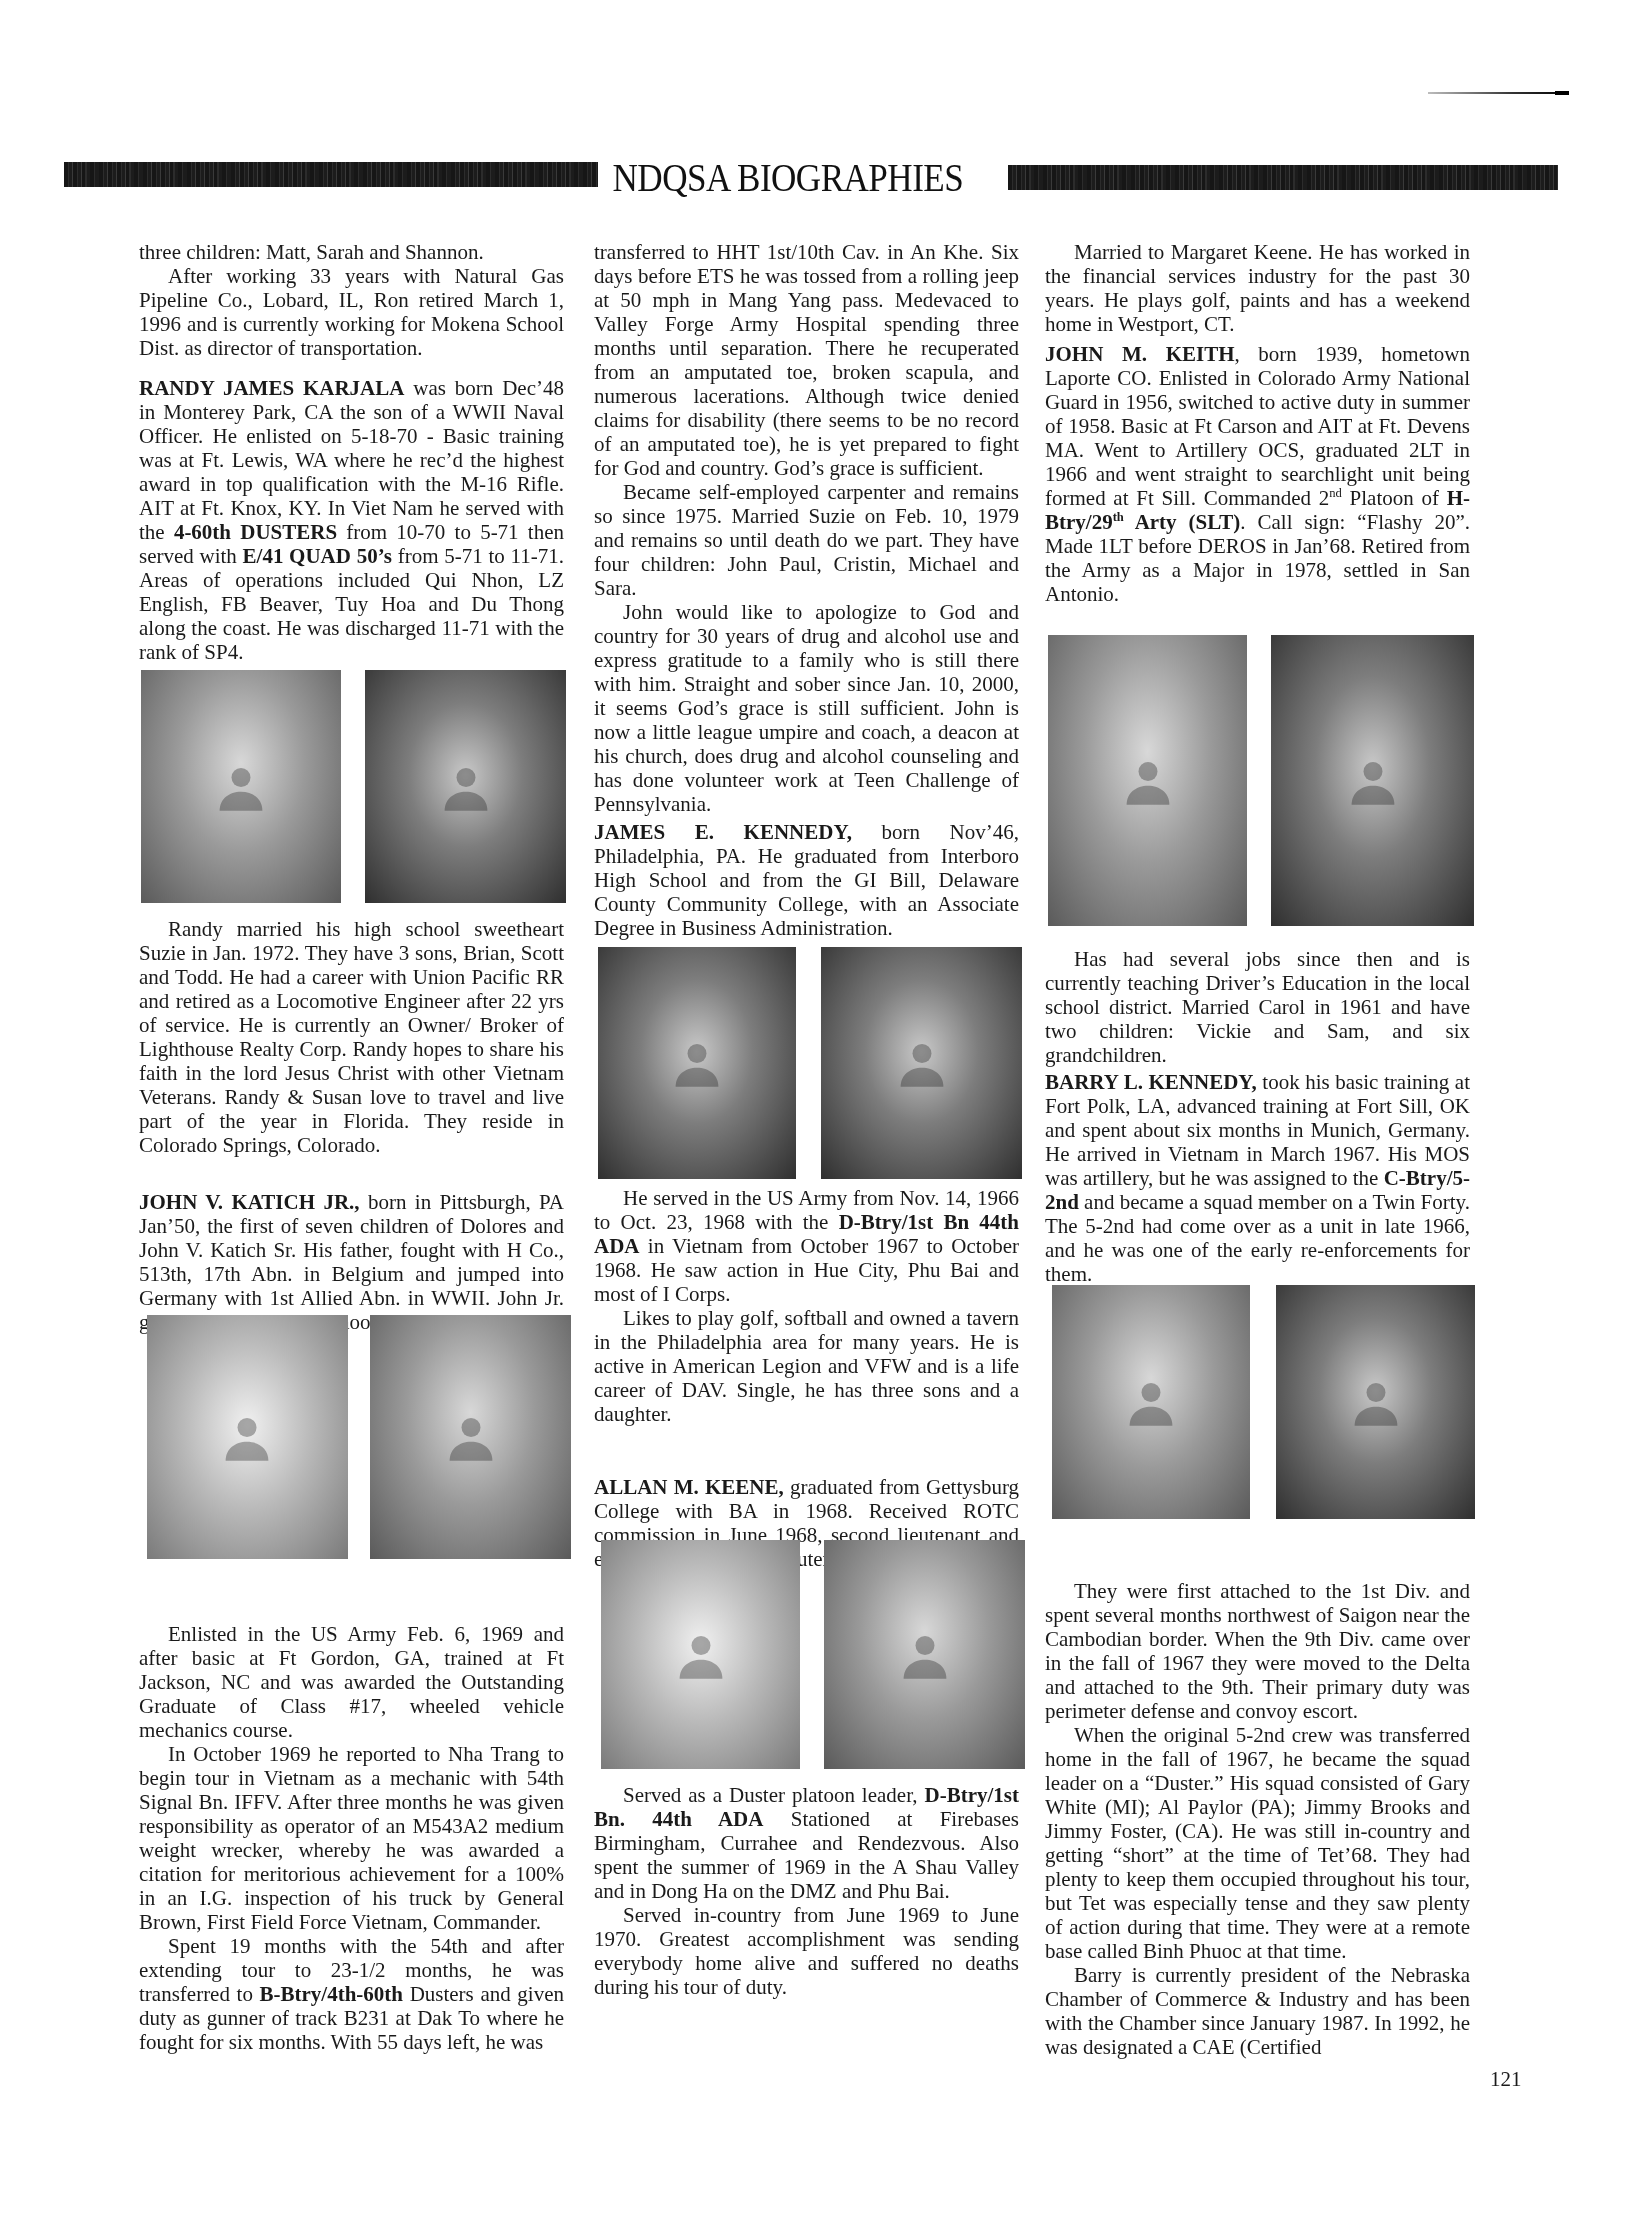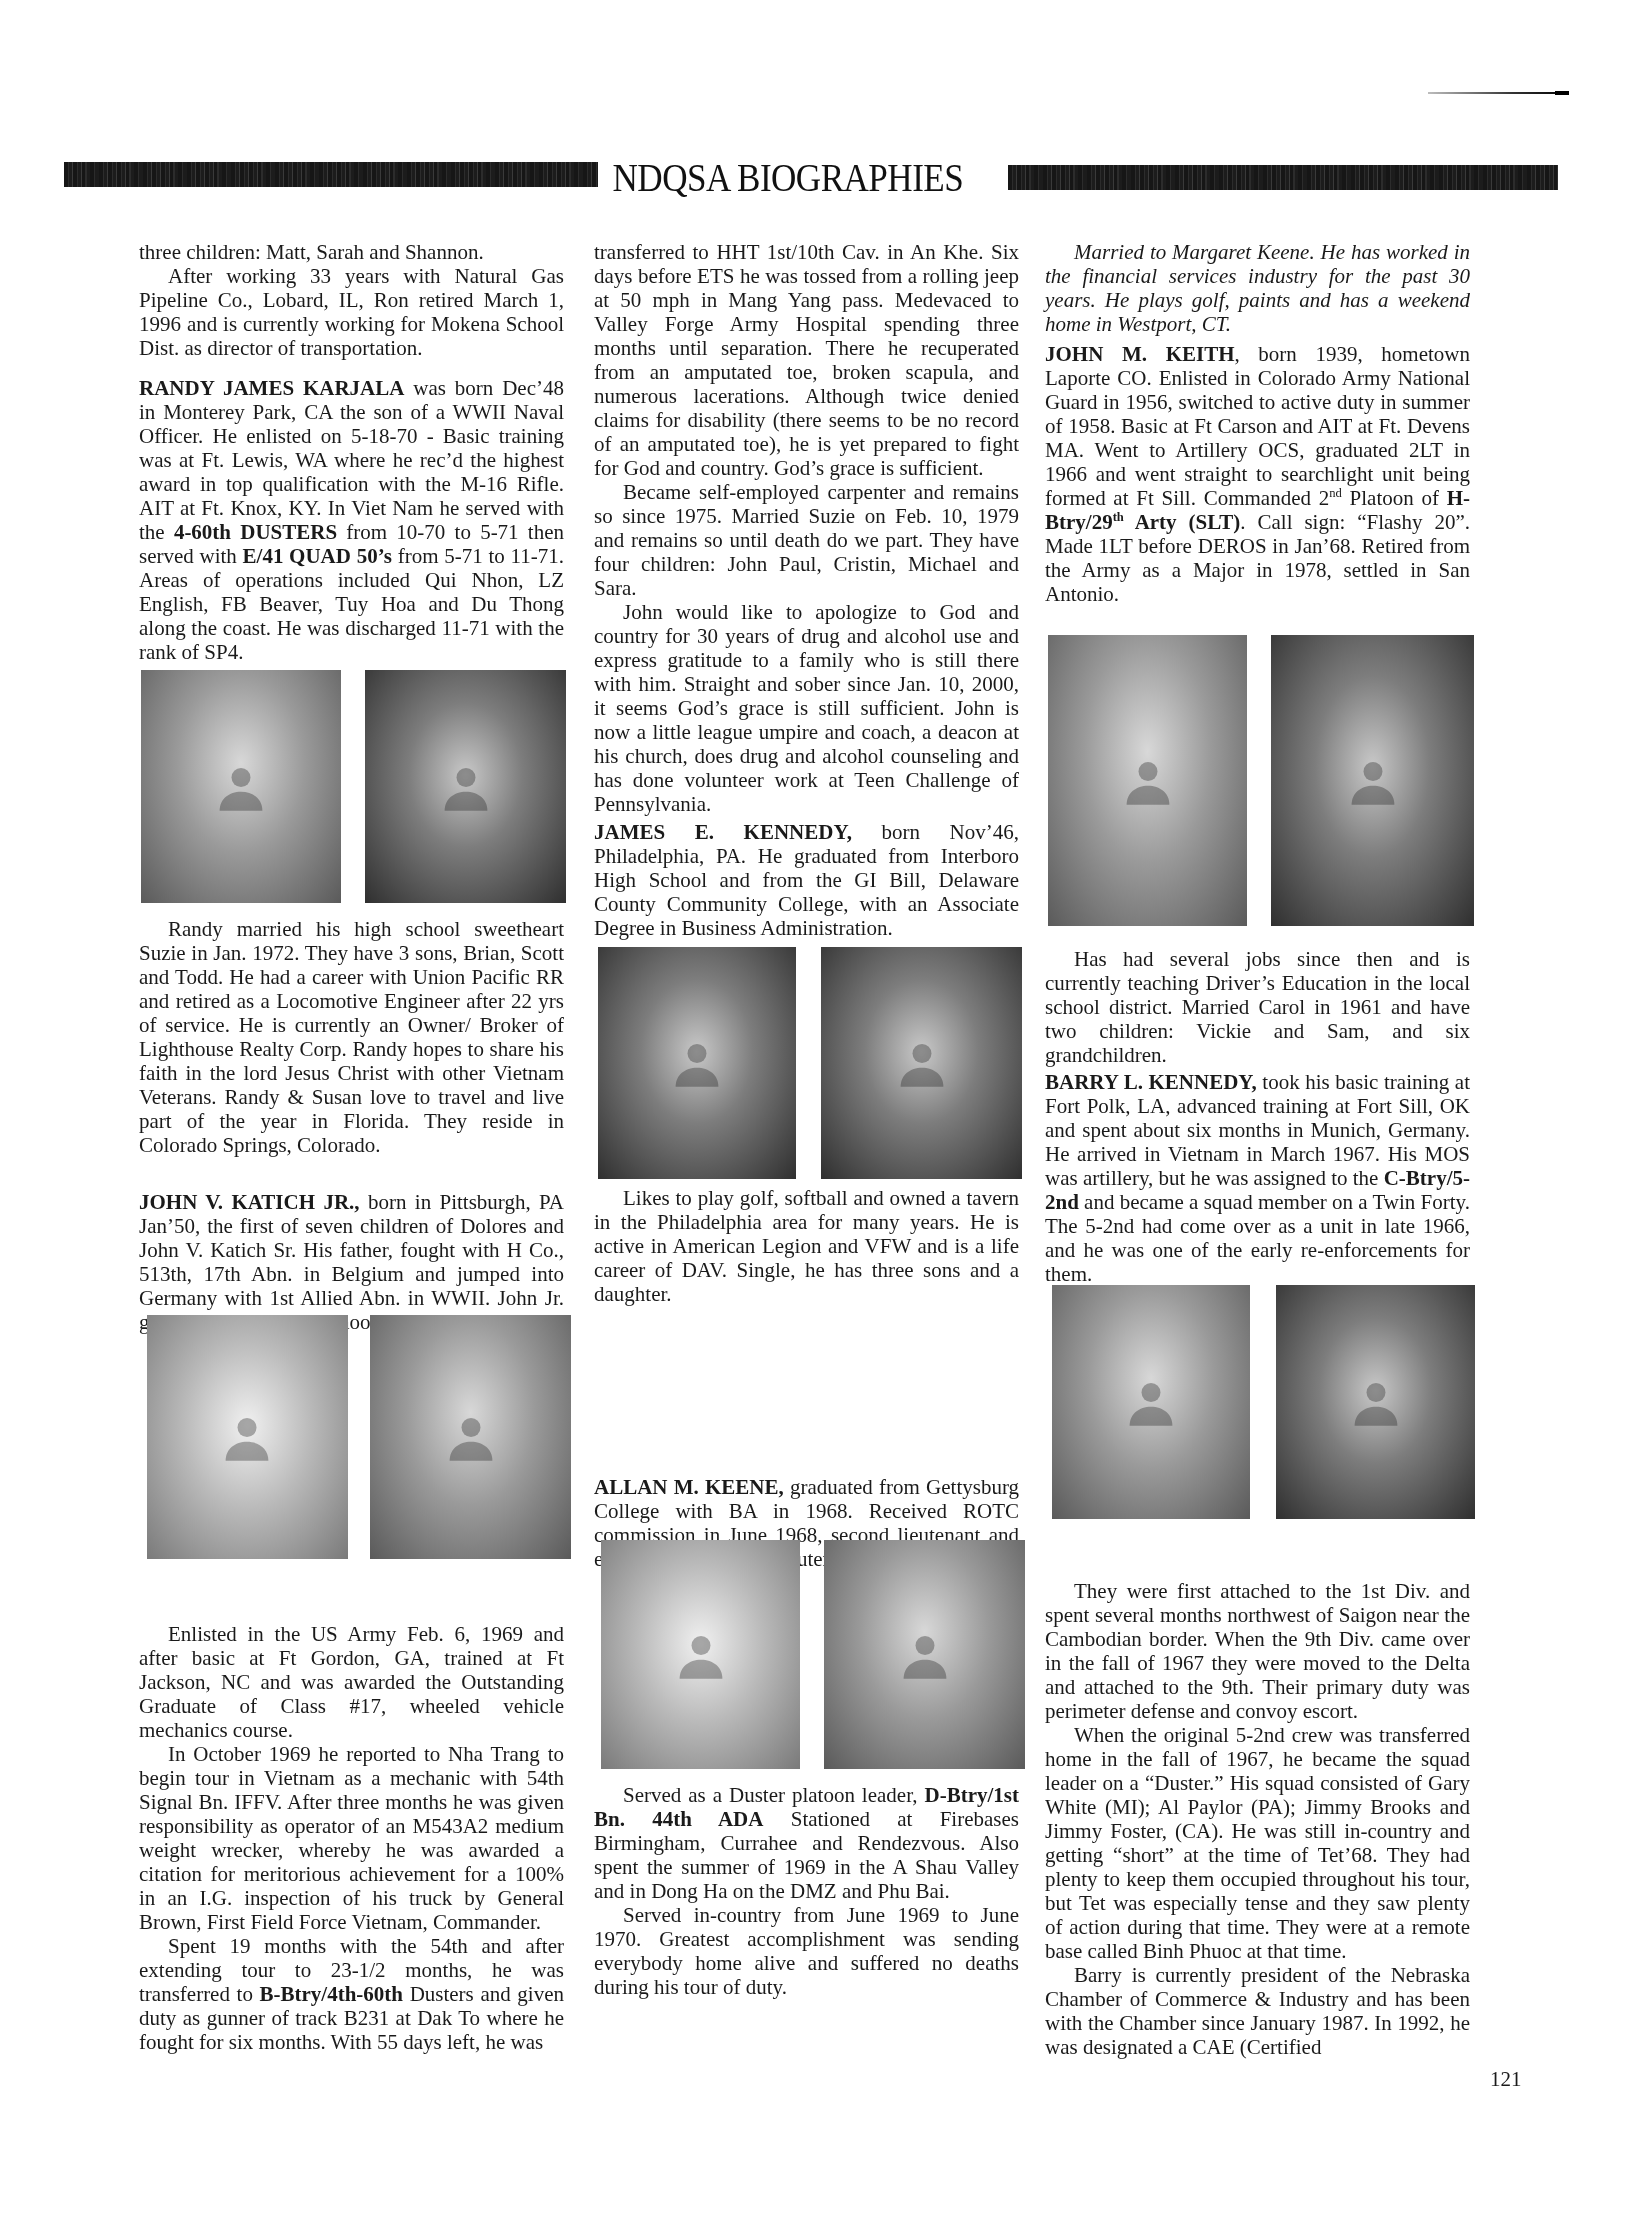--- a/index.html
+++ b/index.html
@@ -105,20 +105,21 @@
         </svg>
       </div>
     <div class="photo dark" style="left:227px; width:201px; height:232px;">
         <svg viewBox="0 0 24 24" class="ph-icon">
           <circle cx="12" cy="8" r="4" fill="#222"></circle>
           <path d="M3 22c0-5 4-8 9-8s9 3 9 8z" fill="#222"></path>
         </svg>
       </div>
   </div>
   <div class="block" style="top:1186px;">
+      <p class="indent"><span>He served in the US Army from Nov. 14, 1966 to Oct. 23, 1968 with the </span><span class="b">D-Btry/1st Bn 44th ADA</span><span> in Vietnam from October 1967 to October 1968. He saw action in Hue City, Phu Bai and most of I Corps.</span></p>
       <p class="indent"><span>Likes to play golf, softball and owned a tavern in the Philadelphia area for many years. He is active in American Legion and VFW and is a life career of DAV. Single, he has three sons and a daughter.</span></p>
     </div>
   <div class="block" style="top:1475px;">
       <p><span class="b">ALLAN M. KEENE,</span><span> graduated from Gettysburg College with BA in 1968. Received ROTC commission in June 1968, second lieutenant and ended service as first lieutenant.</span></p>
     </div>
   <div class="photo-row" style="top:1540px; height:229px;">
     <div class="photo light" style="left:7px; width:199px; height:229px;">
         <svg viewBox="0 0 24 24" class="ph-icon">
           <circle cx="12" cy="8" r="4" fill="#222"></circle>
           <path d="M3 22c0-5 4-8 9-8s9 3 9 8z" fill="#222"></path>
@@ -131,21 +132,21 @@
         </svg>
       </div>
   </div>
   <div class="block" style="top:1783px;">
       <p class="indent"><span>Served as a Duster platoon leader, </span><span class="b">D-Btry/1st Bn. 44th ADA</span><span> Stationed at Firebases Birmingham, Currahee and Rendezvous. Also spent the summer of 1969 in the A Shau Valley and in Dong Ha on the DMZ and Phu Bai.</span></p>
       <p class="indent"><span>Served in-country from June 1969 to June 1970. Greatest accomplishment was sending everybody home alive and suffered no deaths during his tour of duty.</span></p>
     </div>
 </div>
 
 <div class="col" style="left:1045px; top:0;">
-  <div class="block" style="top:240px;font-style:italic;">
+  <div class="block" style="top:240px;">
       <p class="indent"><span>Married to Margaret Keene. He has worked in the financial services industry for the past 30 years. He plays golf, paints and has a weekend home in Westport, CT.</span></p>
     </div>
   <div class="block" style="top:342px;">
       <p><span class="b">JOHN M. KEITH</span><span>, born 1939, hometown Laporte CO. Enlisted in Colorado Army National Guard in 1956, switched to active duty in summer of 1958. Basic at Ft Carson and AIT at Ft. Devens MA. Went to Artillery OCS, graduated 2LT in 1966 and went straight to searchlight unit being formed at Ft Sill. Commanded 2</span><sup>nd</sup><span> Platoon of </span><span class="b">H-Btry/29</span><sup class="b">th</sup><span class="b"> Arty (SLT)</span><span>. Call sign: “Flashy 20”. Made 1LT before DEROS in Jan’68. Retired from the Army as a Major in 1978, settled in San Antonio.</span></p>
     </div>
   <div class="photo-row" style="top:635px; height:291px;">
     <div class="photo" style="left:3.1px; width:199px; height:291px;">
         <svg viewBox="0 0 24 24" class="ph-icon">
           <circle cx="12" cy="8" r="4" fill="#222"></circle>
           <path d="M3 22c0-5 4-8 9-8s9 3 9 8z" fill="#222"></path>

